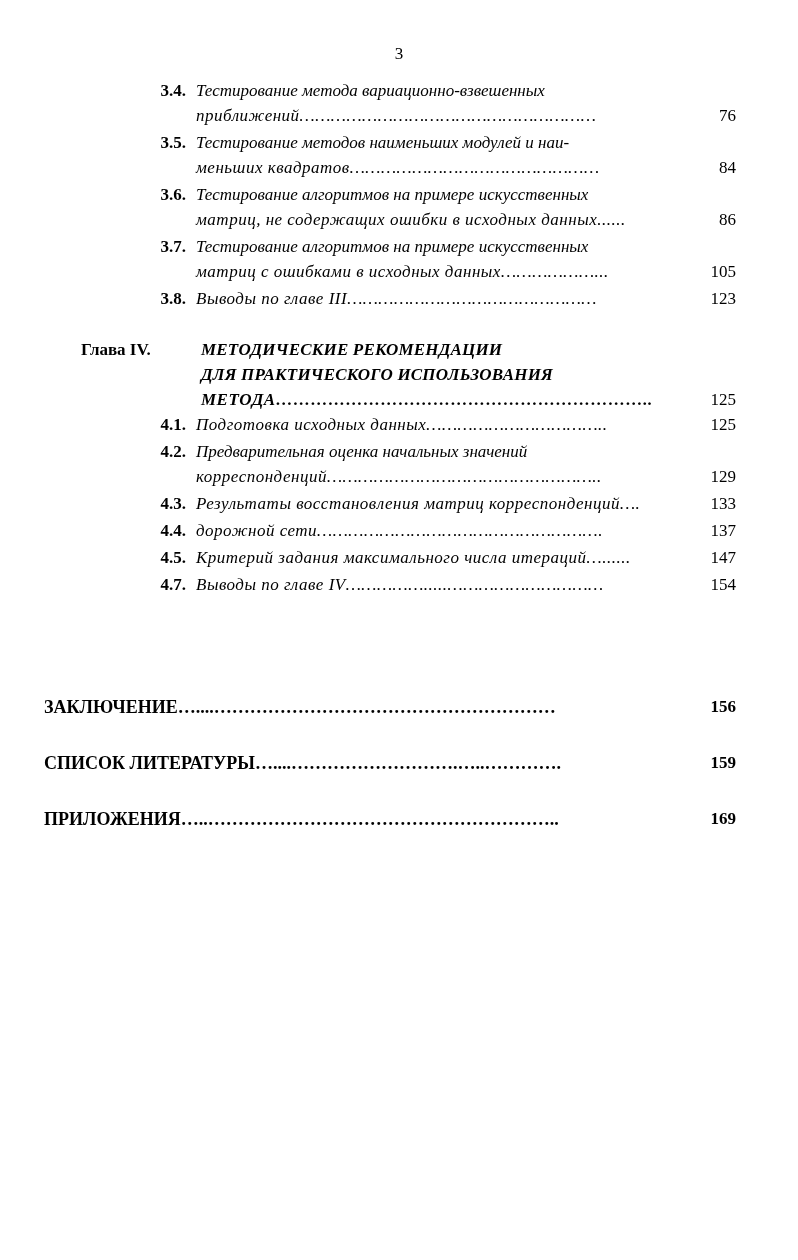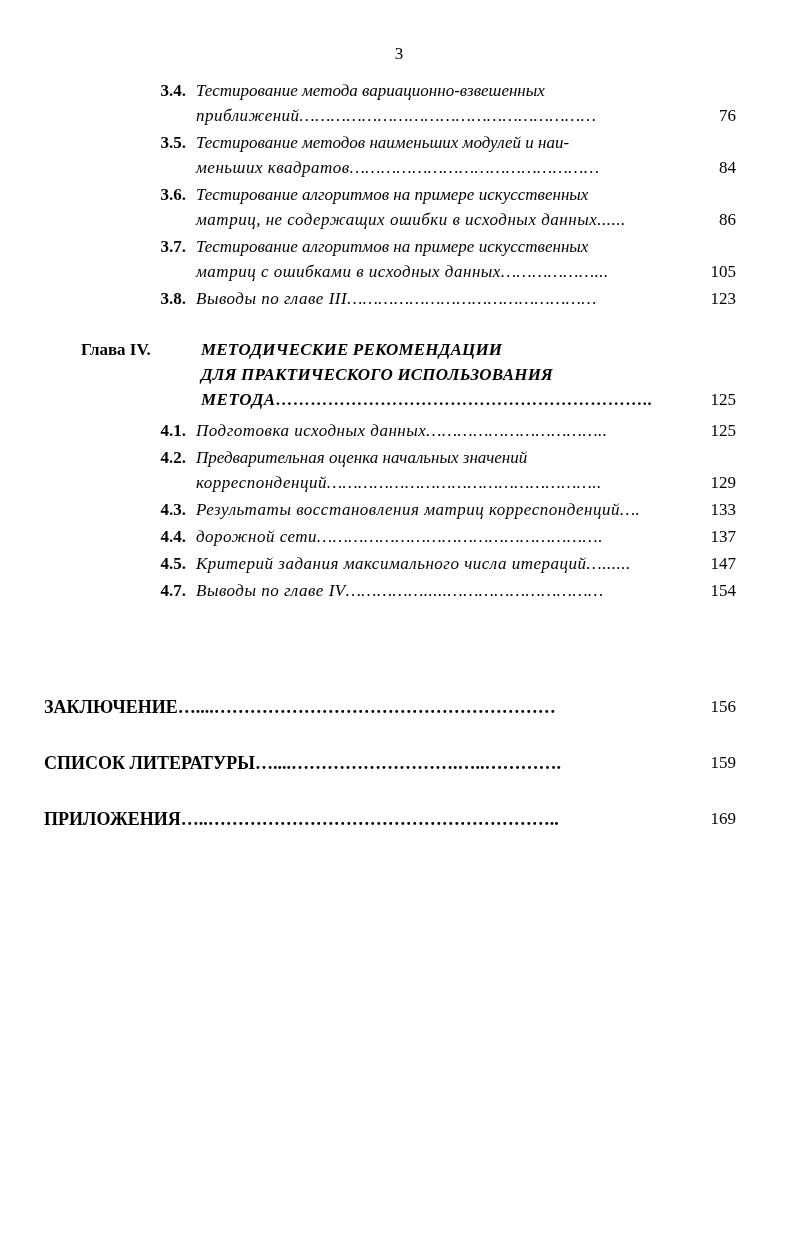--- a/index.html
+++ b/index.html
@@ -74,41 +74,41 @@
     text-align: right;
     font-size: 17px;
     line-height: 25px;
     padding-left: 6px;
   }
   .pagenum.bottom {
     align-self: flex-end;
   }
   .chapter-row {
     margin-top: 26px;
-    margin-bottom: 6px;
+    margin-bottom: 0;
   }
   .chapter-row .title {
     font-weight: bold;
     letter-spacing: 0.2px;
   }
   .major {
     display: flex;
     align-items: flex-end;
     margin-top: 30px;
     gap: 41px;
   }
   .major .mtitle {
     flex: 1 1 auto;
     font-weight: bold;
     font-size: 18px;
     line-height: 26px;
     padding-left: 0px;
   }
   .major .pagenum {
-    font-weight: normal;
+    font-weight: bold;
     font-size: 17px;
     line-height: 26px;
   }
   .majors {
     position: absolute;
     top: 664px;
     left: 44px;
     width: 692px;
   }
   .dots {

